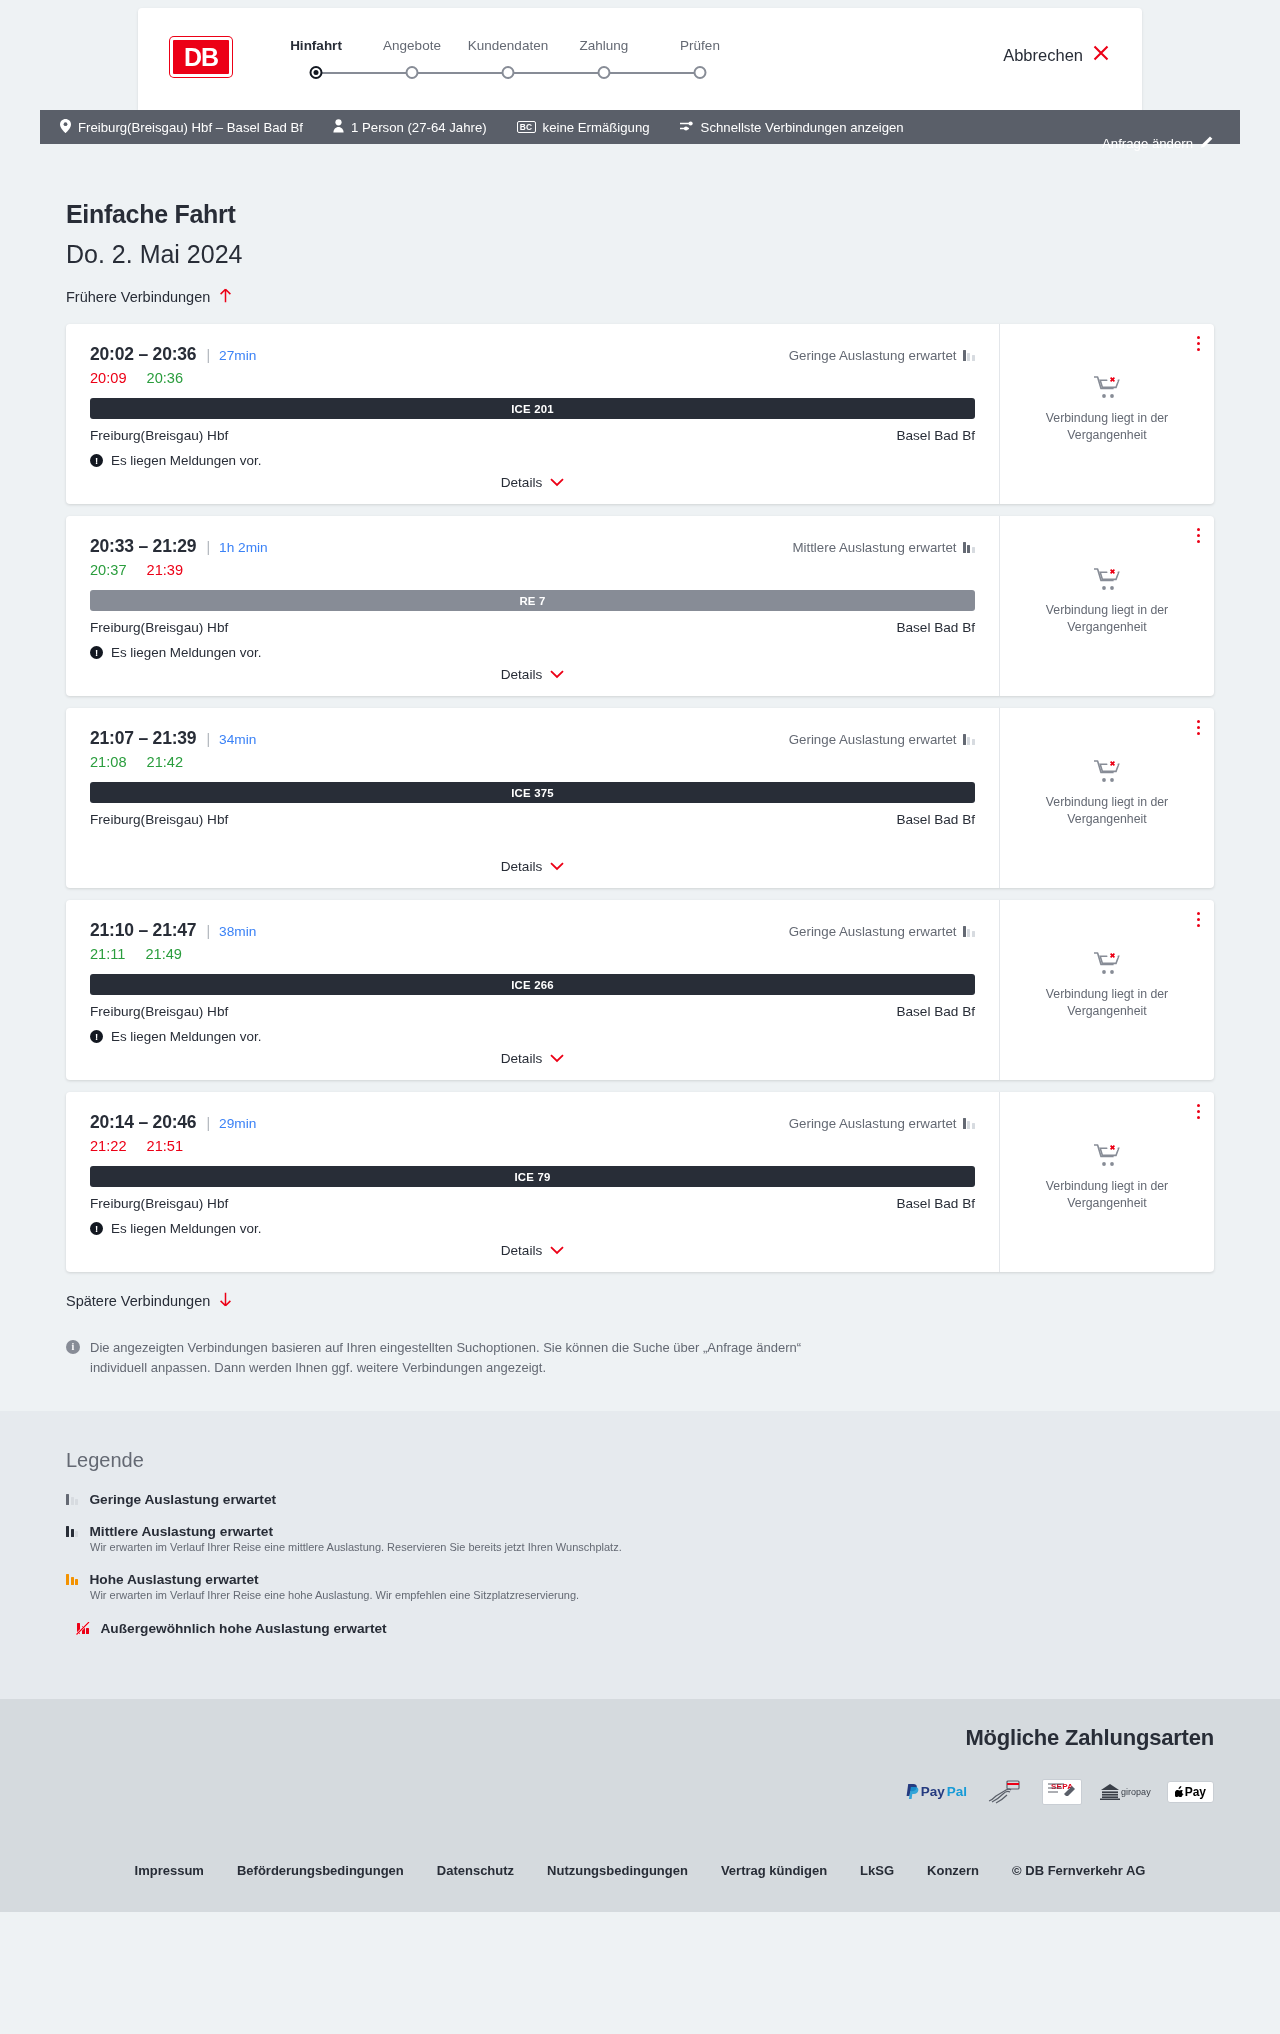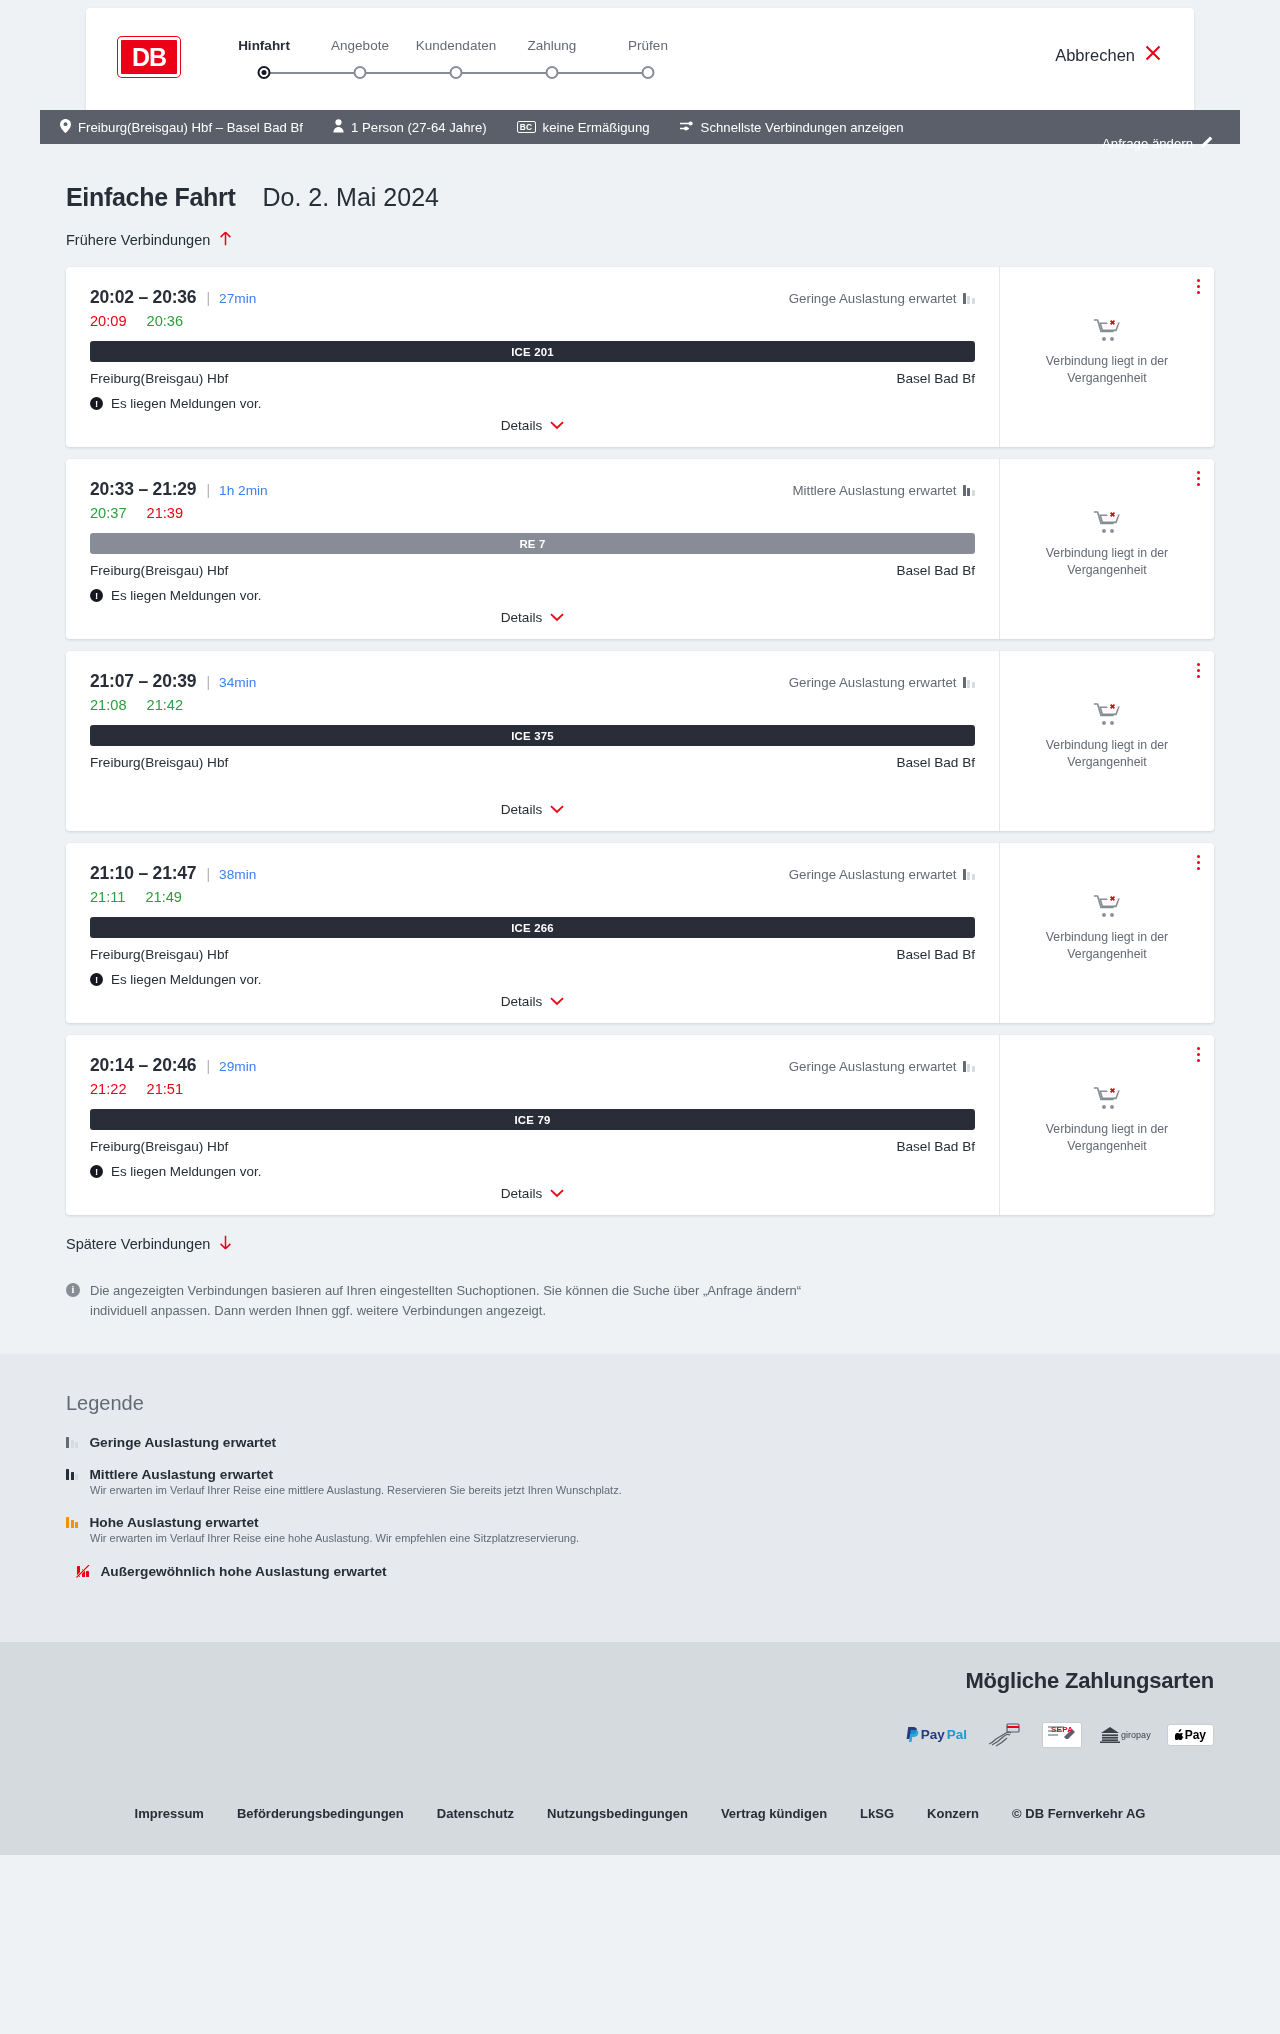--- a/index.html
+++ b/index.html
@@ -11,21 +11,21 @@
     color: #282d37;
   }
   body { width: 1280px; min-height: 2034px; position: relative; overflow-x: hidden; }
 
   
   .header-shell {
     background: #eef2f4;
     padding: 8px 0 0 0;
   }
   .header-card {
-    width: 1108px;
+    width: 1004px;
     margin: 0 auto;
     background: #ffffff;
     border-radius: 4px 4px 0 0;
     box-shadow: 0 1px 3px rgba(0,0,0,0.10);
     height: 102px;
     display: flex;
     align-items: flex-start;
     position: relative;
     padding: 0 28px;
   }
@@ -136,25 +136,26 @@
     padding: 1px 2px 0 2px;
     line-height: 1.05;
     letter-spacing: 0.4px;
   }
 
   
   .main-area { background: #eef2f4; padding-bottom: 34px; }
   .inner { width: 1200px; margin: 0 auto; padding: 0 26px; }
 
   .page-title {
-    padding-top: 39px;
+    padding-top: 56px;
     font-size: 25px;
     display: flex;
     align-items: baseline;
-    gap: 27px;
+    gap: 11px;
+    flex-direction: column;
   }
   .page-title .bold { font-weight: bold; letter-spacing: -0.3px; }
   .page-title .date { color: #282d37; font-weight: normal; }
 
   .shift-link {
     margin-top: 19px;
     display: inline-flex;
     align-items: center;
     gap: 9px;
     font-size: 14.5px;
@@ -557,21 +558,21 @@
                   <circle cx="11" cy="21" r="1.9" fill="#878c96"></circle>
                   <circle cx="19" cy="21" r="1.9" fill="#878c96"></circle>
                   <circle cx="19.5" cy="4.5" r="4.6" fill="#fff" stroke="#fff" stroke-width="1.4"></circle>
                   <path d="M17.6 2.6 L21.4 6.4 M21.4 2.6 L17.6 6.4" stroke="#ec0016" stroke-width="1.7"></path>
                 </svg></span><div class="past-text">Verbindung liegt in der Vergangenheit</div></div>
           </div>
         </div>
         <div class="conn-card">
           <div class="conn-left">
             <div class="row-top">
-              <span class="times-planned">21:07 – 20:39</span>
+              <span class="times-planned">21:07 – 21:39</span>
               <span class="pipe">|</span>
               <span class="dur">34min</span>
               <span class="load-info">
                 <span>Geringe Auslastung erwartet</span>
                 <span class="load-bars">
                   <span class="lb1" style="height:11px;background:#646973"></span>
                   <span class="lb2" style="height:8px;background:#d7dbe0"></span>
                   <span class="lb3" style="height:6px;background:#d7dbe0"></span>
                 </span>
               </span>

